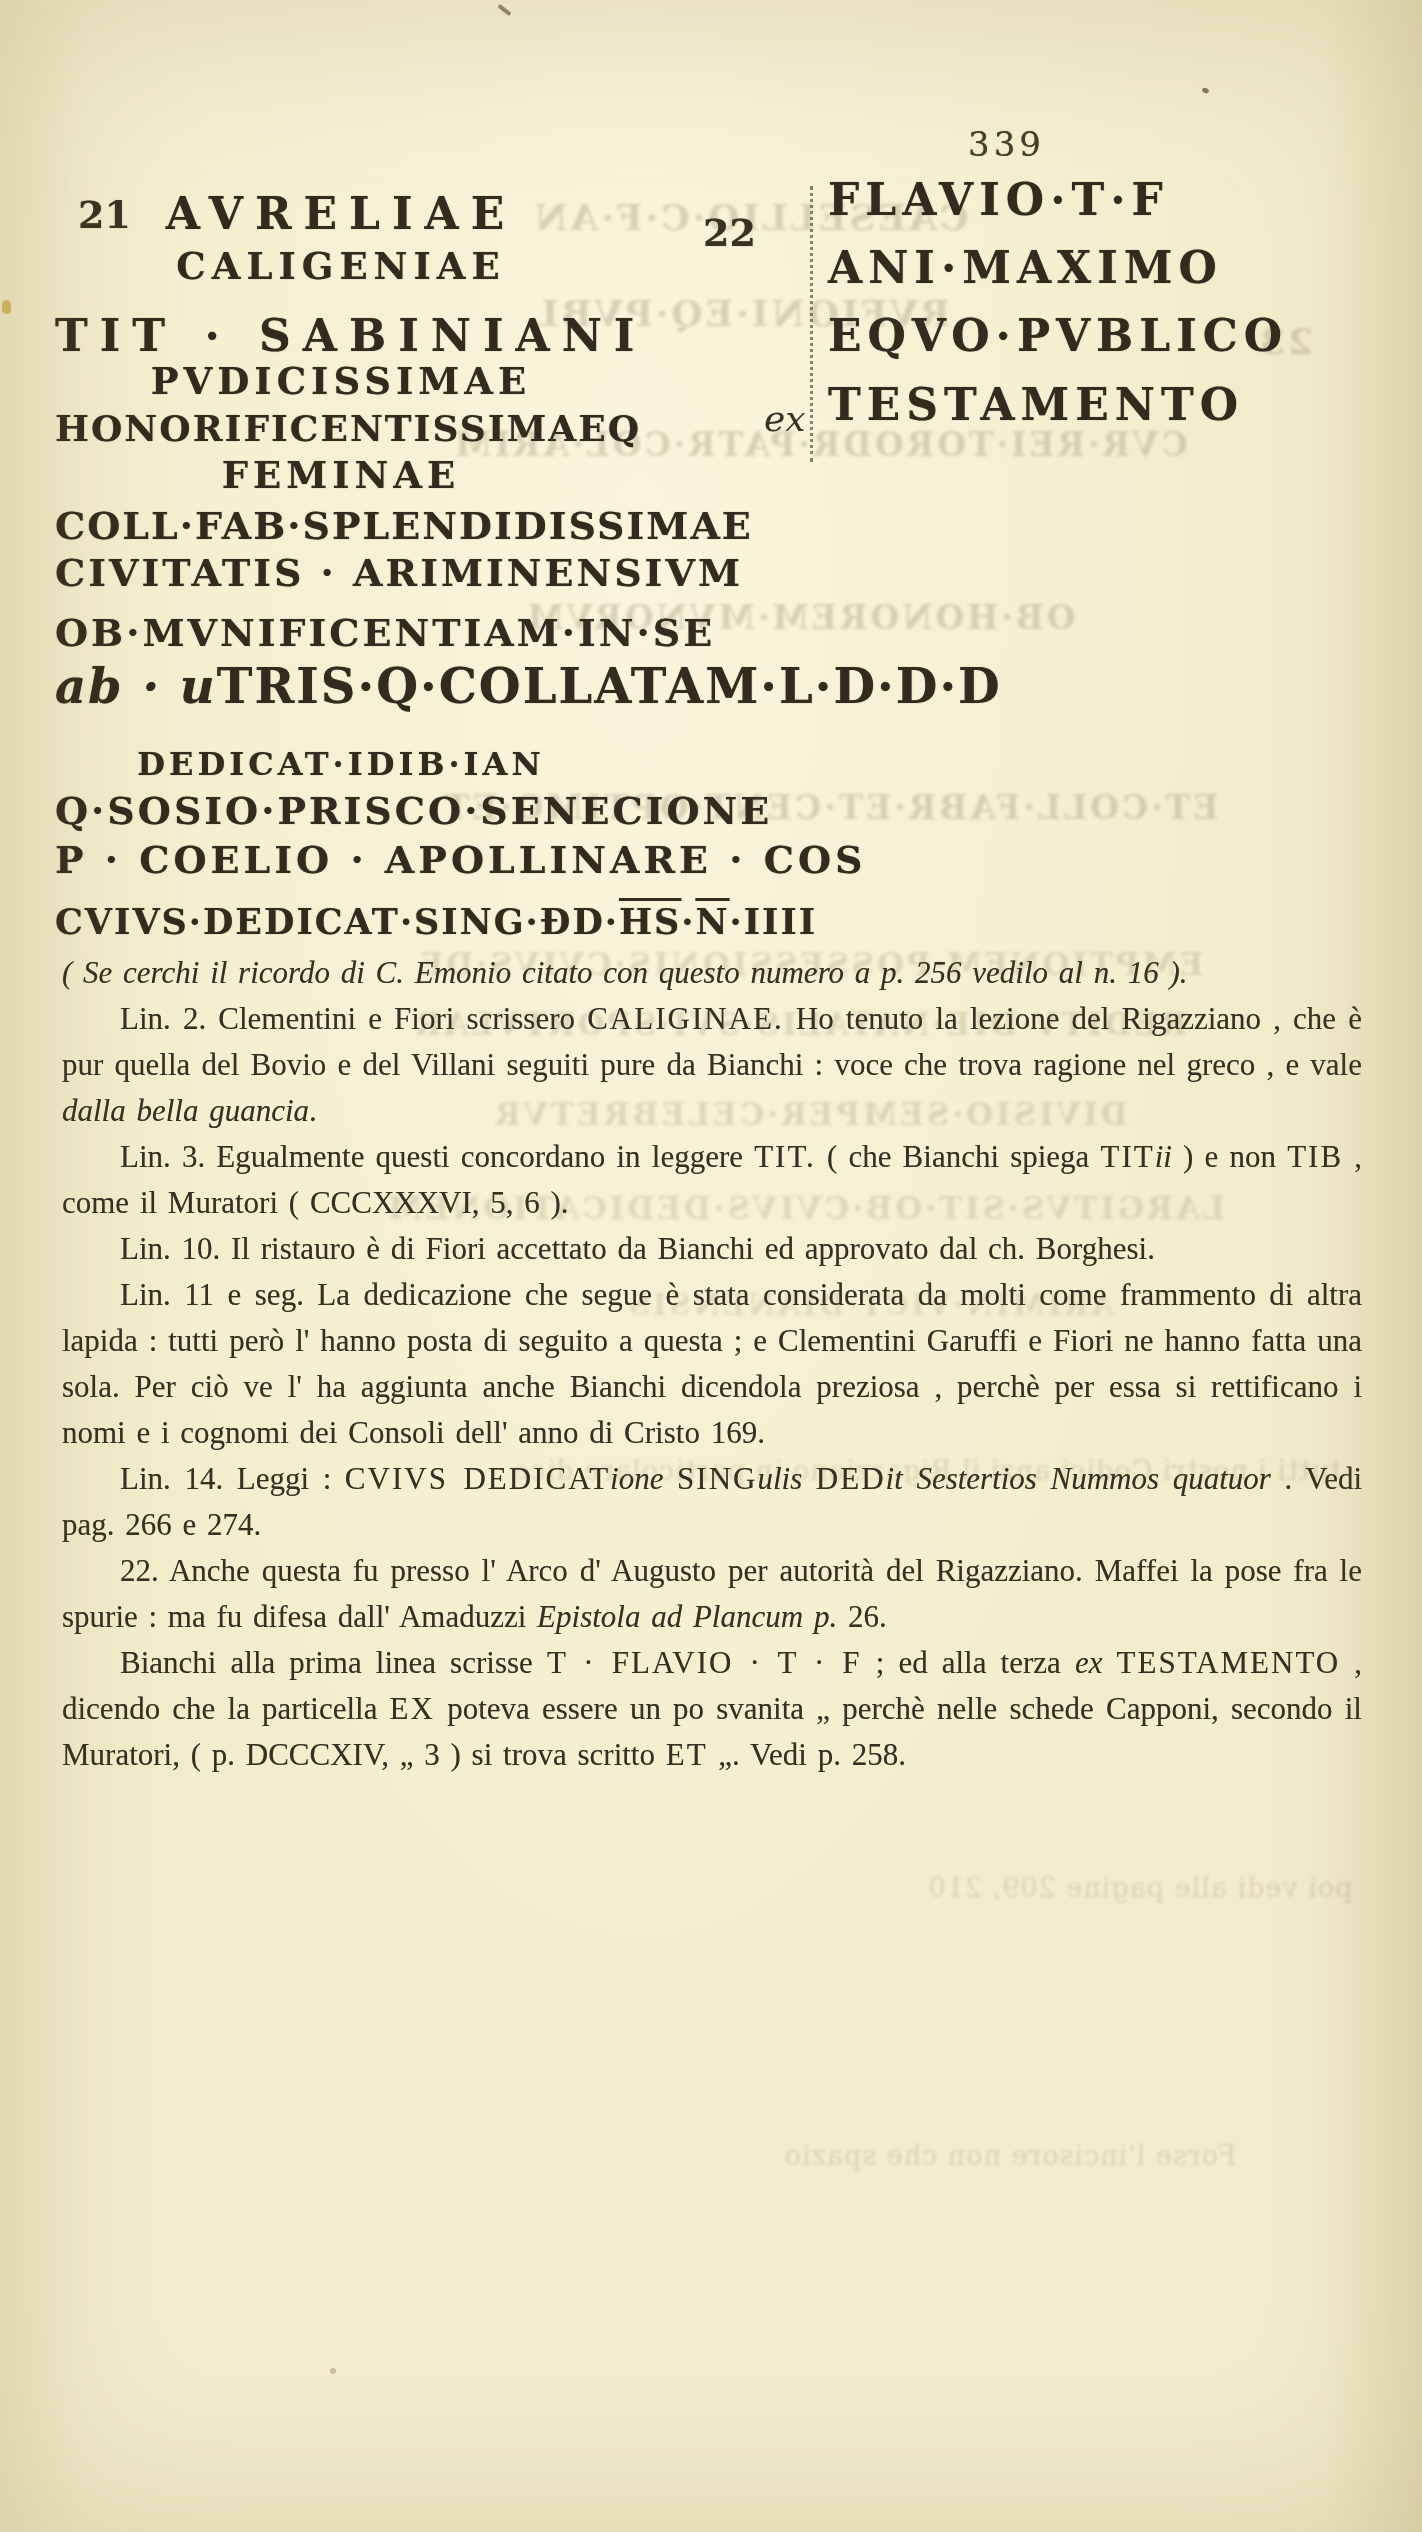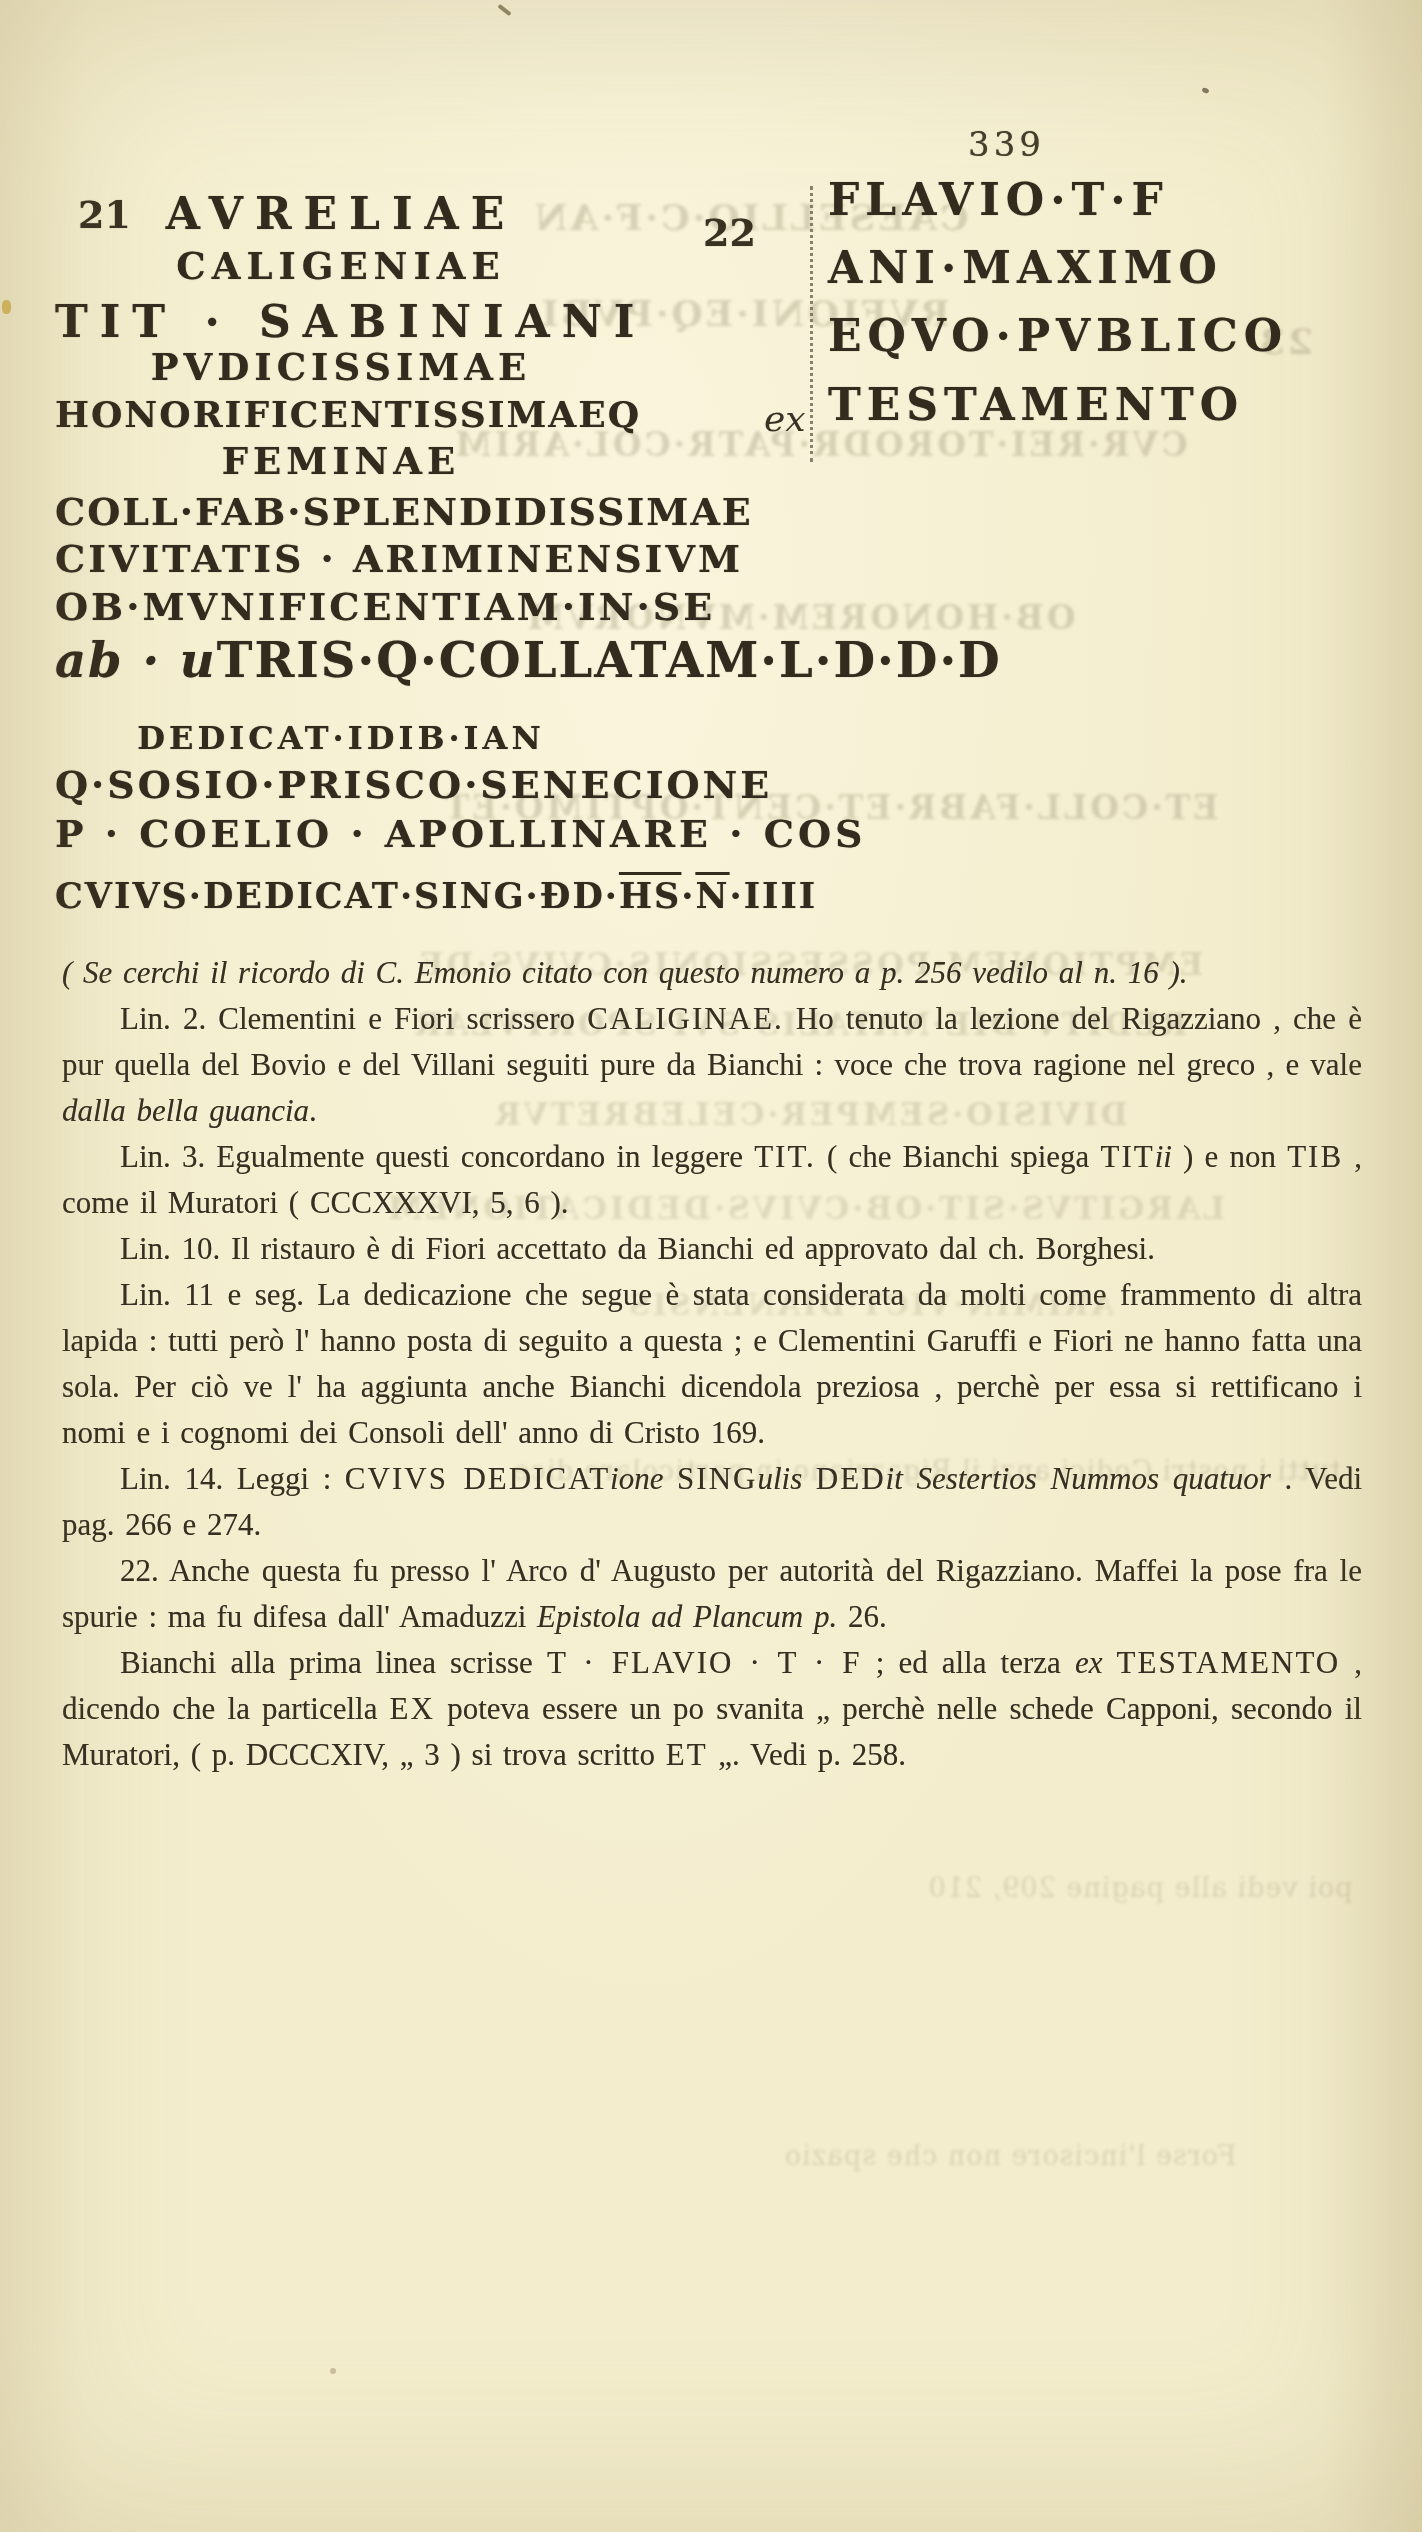--- a/index.html
+++ b/index.html
@@ -78,27 +78,27 @@
     position: absolute; z-index: 3;
     font-size: 38px; font-weight: bold; color: #3a3122;
     text-shadow: 0 0 1px rgba(50,40,28,.5);
   }
   .num21 { top: 192px; left: 78px; }
   .num22 { top: 210px; left: 703px; }
 
   .i21 { top: 190px; left: 55px; width: 572px; text-align: center; }
   .i21 .ln { line-height: 1.08; }
   .ln1  { font-size: 44px; letter-spacing: 12px; margin-bottom: 9px; }
-  .ln2  { font-size: 37px; letter-spacing: 6px;  margin-bottom: 12px; }
+  .ln2  { font-size: 37px; letter-spacing: 6px;  margin-bottom: 26px; }
   .ln3  { font-size: 44px; letter-spacing: 12px; margin-bottom: 2px; }
   .ln4  { font-size: 37px; letter-spacing: 5px;  margin-bottom: 7px; }
   .ln5  { font-size: 36px; letter-spacing: 2px;  margin-bottom: 8px; }
   .ln6  { font-size: 37px; letter-spacing: 5px;  margin-bottom: 9px; text-align: center; }
   .ln7  { font-size: 38px; letter-spacing: 2px;  margin-bottom: 6px; }
-  .ln8  { font-size: 38px; letter-spacing: 3px;  margin-bottom: 7px; }
+  .ln8  { font-size: 38px; letter-spacing: 3px;  margin-bottom: 19px; }
   .ln9  { font-size: 38px; letter-spacing: 3px;  margin-bottom: 8px; }
   .ln10 { font-size: 48px; letter-spacing: 2px;  margin-bottom: 34px; }
   .ln11 { font-size: 32px; letter-spacing: 4px;  margin-bottom: 9px; }
   .ln12 { font-size: 38px; letter-spacing: 3px;  margin-bottom: 8px; }
   .ln13 { font-size: 38px; letter-spacing: 4px;  margin-bottom: 23px; }
   .ln14 { font-size: 35px; letter-spacing: 2px; }
 
   .i22 { top: 177px; left: 828px; text-align: left; }
   .i22 .ln { font-size: 44px; letter-spacing: 6px; line-height: 1.05; }
   .i22 .ln + .ln { margin-top: 22px; }

